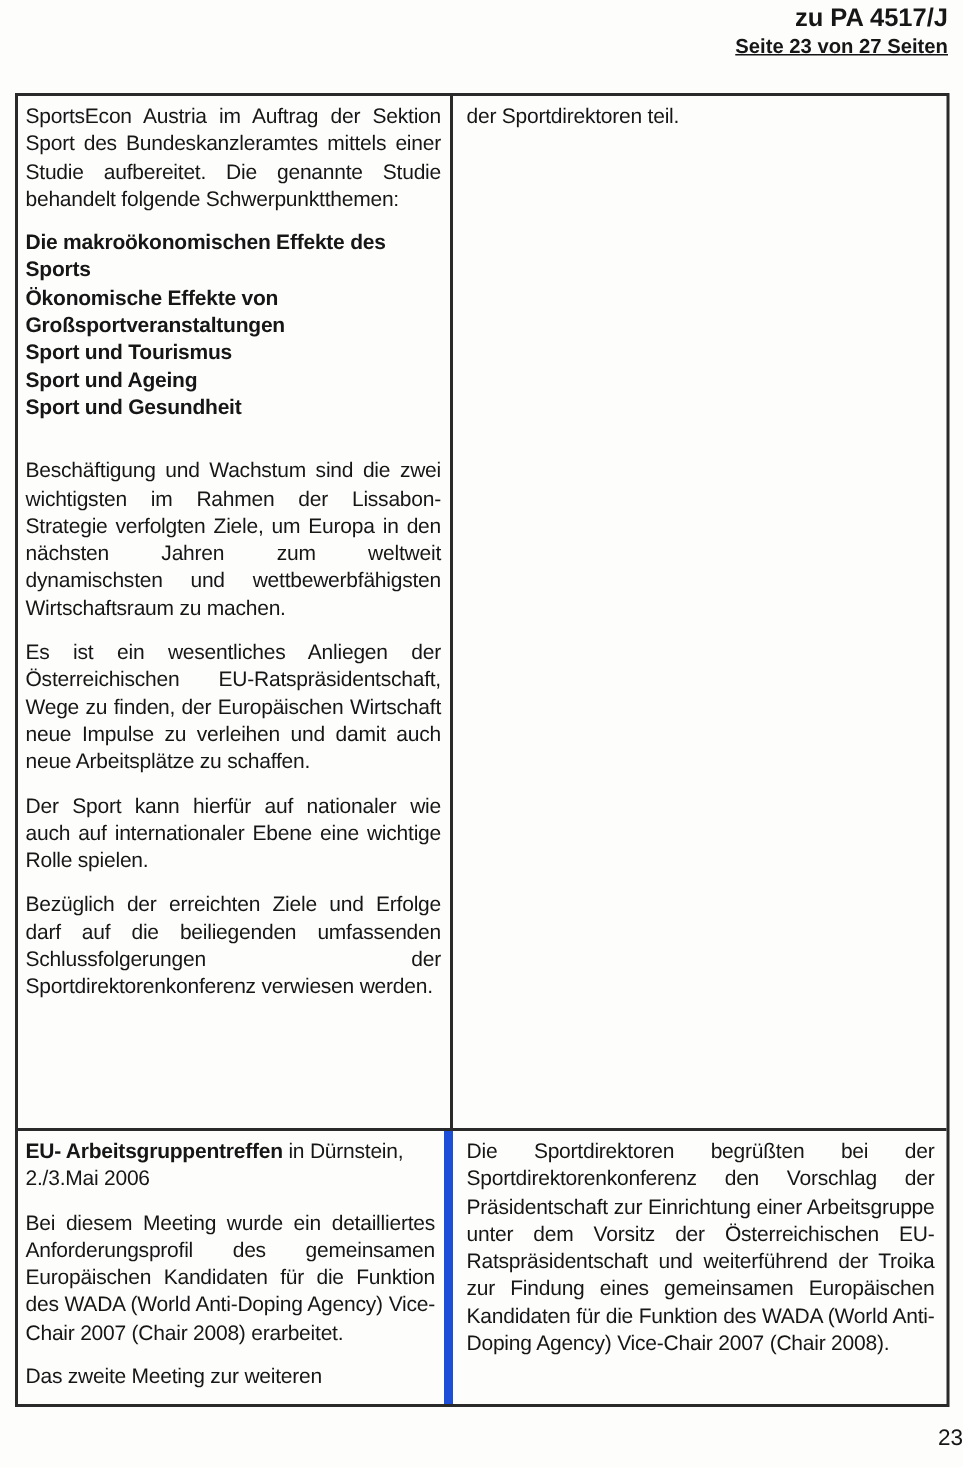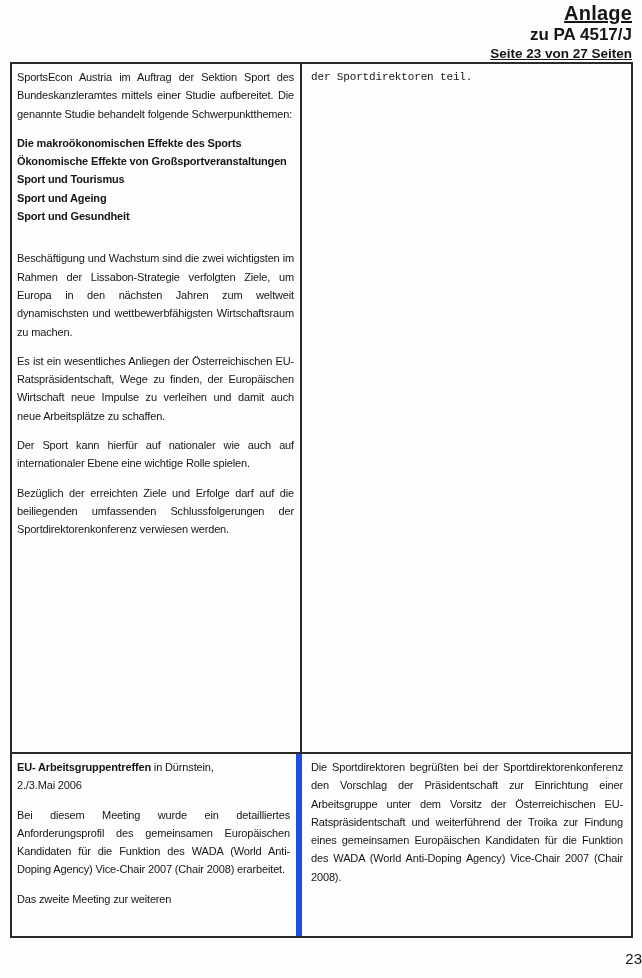--- a/index.html
+++ b/index.html
@@ -42,49 +42,48 @@
     left: 10px; top: 62px;
     width: 623px; height: 876px;
     border: 2px solid #2a2a2a;
     display: grid;
     grid-template-columns: 290px 1fr;
     grid-template-rows: 690px 1fr;
     background: #fdfdfc;
   }
   .cell {
     padding: 4px 6px 12px 5px;
-    font-size: 11px;
+    font-size: 14px;
     line-height: 18.3px;
     letter-spacing: -0.15px;
     text-align: justify;
     overflow: hidden;
   }
   .cell.right-col { padding-left: 9px; padding-right: 8px; }
   .cell.c-tl { border-right: 2px solid #2a2a2a; border-bottom: 2px solid #2a2a2a; }
-  .cell.c-tr { border-bottom: 2px solid #2a2a2a; font-family: Liberation Mono, monospace; }
+  .cell.c-tr { border-bottom: 2px solid #2a2a2a; }
   .cell.c-bl { border-right: 6px solid #1d4ed8; }
   .para { margin-bottom: 11px; }
   .para:last-child { margin-bottom: 0; }
   .topics { font-weight: bold; margin-bottom: 24px; text-align: left; }
   .heading-line .b { font-weight: bold; }
   
   .page-footer {
     position: absolute;
     left: 0; right: 0; bottom: 11px;
     text-align: right;
     font-size: 15px;
   }
 </style>
 </head>
 <body>
 
 <div class="page">
 
   <div class="doc-header">
-    <div class="title">Anlage</div>
     <div class="ref">zu PA 4517/J</div>
     <div class="pages">Seite 23 von 27 Seiten</div>
   </div>
 
   <div class="doc-table">
 
     <div class="cell c-tl">
       <div class="para">SportsEcon Austria im Auftrag der Sektion Sport des Bundeskanzleramtes mittels einer Studie aufbereitet. Die genannte Studie behandelt folgende Schwerpunktthemen:</div>
       <div class="topics">
         <div>Die makroökonomischen Effekte des Sports</div>

